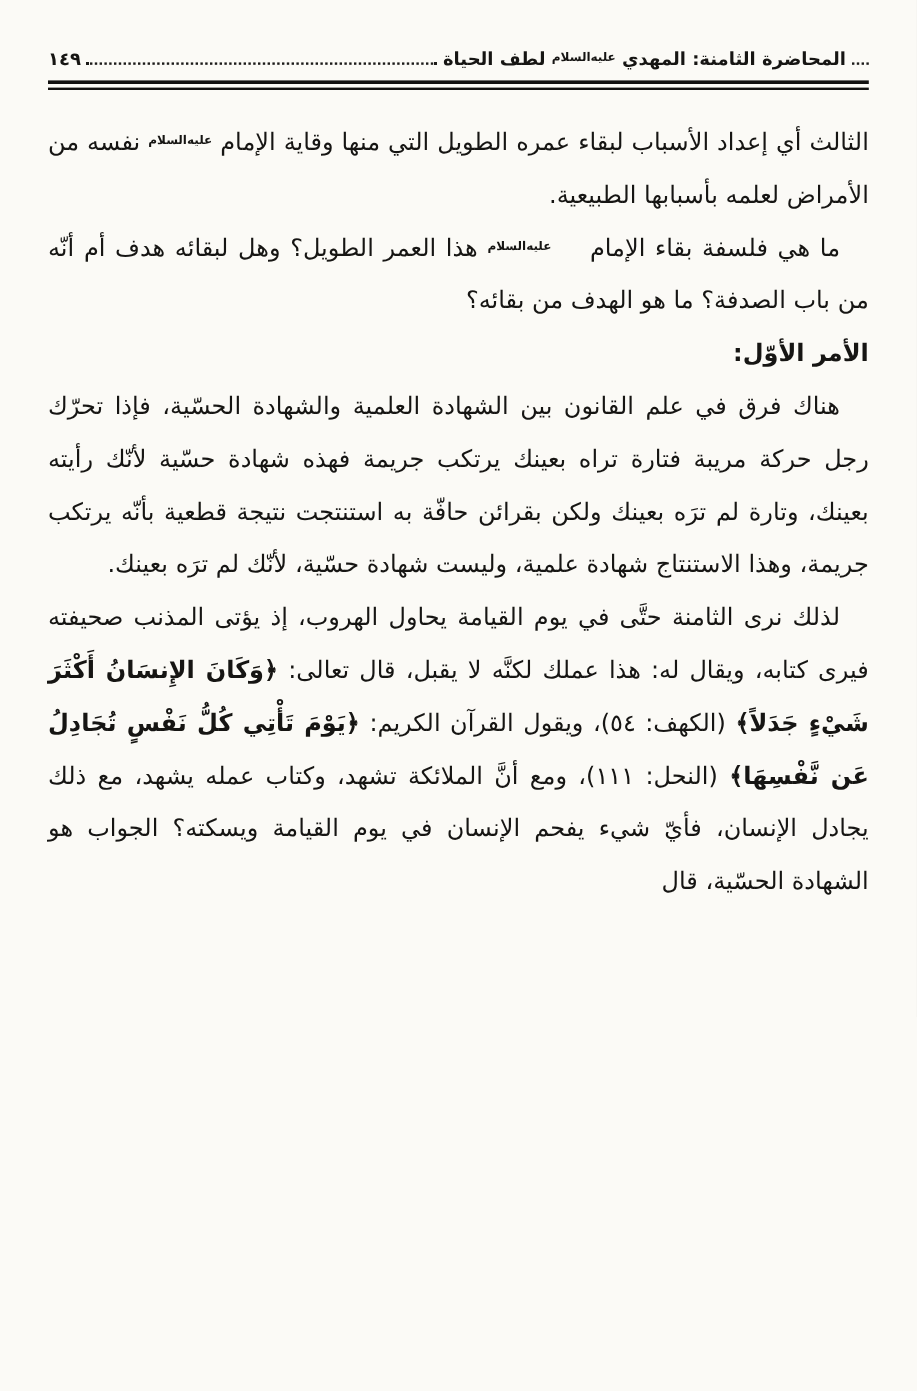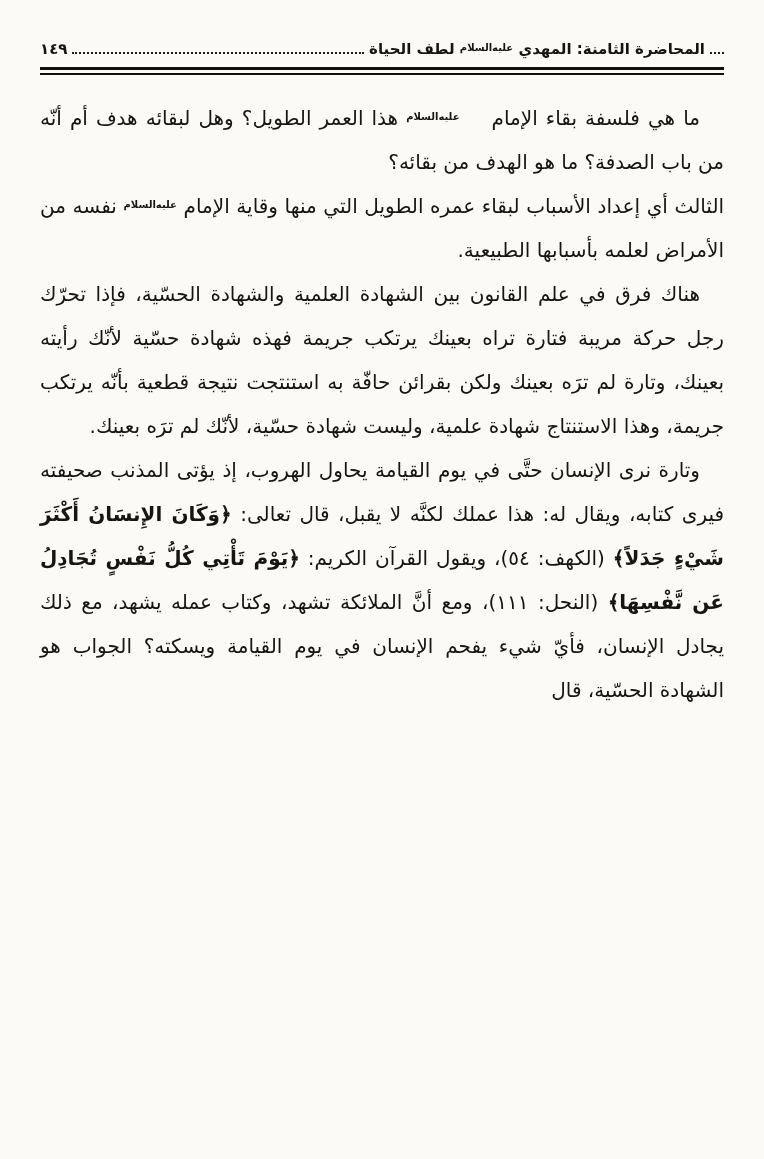--- a/index.html
+++ b/index.html
@@ -78,41 +78,42 @@
       <span>لطف الحياة</span>
     </span>
     <span class="leader fill"></span>
     <span class="page-number">١٤٩</span>
   </header>
 
   <div class="double-rule"></div>
 
   <main class="body-text" lang="ar">
 
+    <p class="para">
+      <span>الثالث أي إعداد الأسباب لبقاء عمره الطويل التي منها وقاية الإمام</span>
+      <span class="honorific">عليه‌السلام</span>
+      <span>نفسه من الأمراض لعلمه بأسبابها الطبيعية.</span>
+    </p>
+
     <p class="para indent">
       <span>ما هي فلسفة بقاء الإمام</span>
       <span class="honorific">عليه‌السلام</span>
       <span>هذا العمر الطويل؟ وهل لبقائه هدف أم أنّه من باب الصدفة؟ ما هو الهدف من بقائه؟</span>
     </p>
 
-    <p class="para">
-      <span>الثالث أي إعداد الأسباب لبقاء عمره الطويل التي منها وقاية الإمام</span>
-      <span class="honorific">عليه‌السلام</span>
-      <span>نفسه من الأمراض لعلمه بأسبابها الطبيعية.</span>
-    </p>
 
 
 
-
+    <p class="para heading">الأمر الأوّل:</p>
 
     <p class="para indent">هناك فرق في علم القانون بين الشهادة العلمية والشهادة الحسّية، فإذا تحرّك رجل حركة مريبة فتارة تراه بعينك يرتكب جريمة فهذه شهادة حسّية لأنّك رأيته بعينك، وتارة لم ترَه بعينك ولكن بقرائن حافّة به استنتجت نتيجة قطعية بأنّه يرتكب جريمة، وهذا الاستنتاج شهادة علمية، وليست شهادة حسّية، لأنّك لم ترَه بعينك.</p>
 
 
     <p class="para indent">
-      <span>وتارة نرى الإنسان حتَّى في يوم القيامة يحاول الهروب، إذ يؤتى المذنب صحيفته فيرى كتابه، ويقال له: هذا عملك لكنَّه لا يقبل، قال تعالى:</span>
+      <span>لذلك نرى الثامنة حتَّى في يوم القيامة يحاول الهروب، إذ يؤتى المذنب صحيفته فيرى كتابه، ويقال له: هذا عملك لكنَّه لا يقبل، قال تعالى:</span>
       <span class="quran">﴿وَكَانَ الإِنسَانُ أَكْثَرَ شَيْءٍ جَدَلاً﴾</span>
       <span>(الكهف: ٥٤)، ويقول القرآن الكريم:</span>
       <span class="quran">﴿يَوْمَ تَأْتِي كُلُّ نَفْسٍ تُجَادِلُ عَن نَّفْسِهَا﴾</span>
       <span>(النحل: ١١١)، ومع أنَّ الملائكة تشهد، وكتاب عمله يشهد، مع ذلك يجادل الإنسان، فأيّ شيء يفحم الإنسان في يوم القيامة ويسكته؟ الجواب هو الشهادة الحسّية، قال</span>
     </p>
 
   </main>
 
 </div>
 

